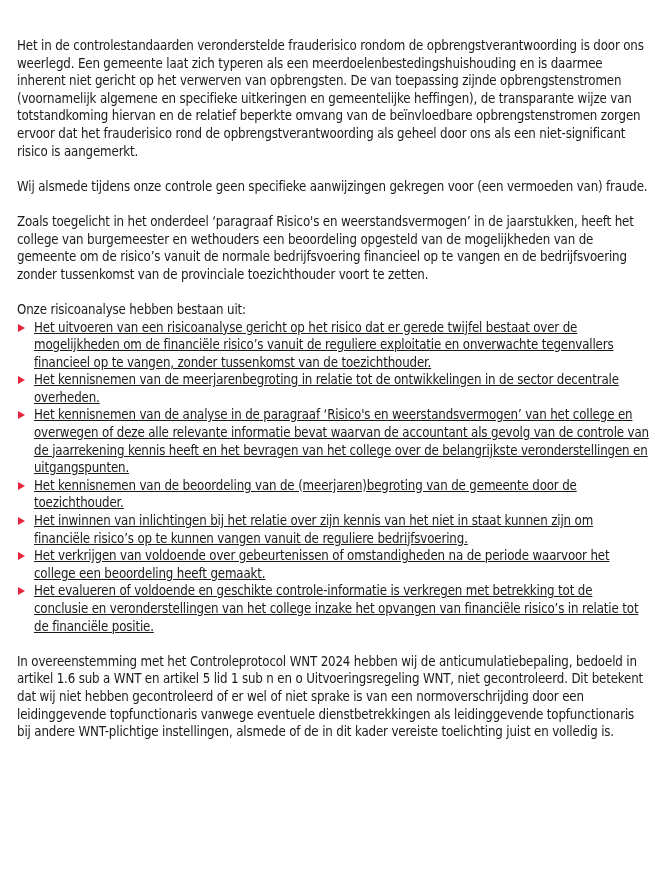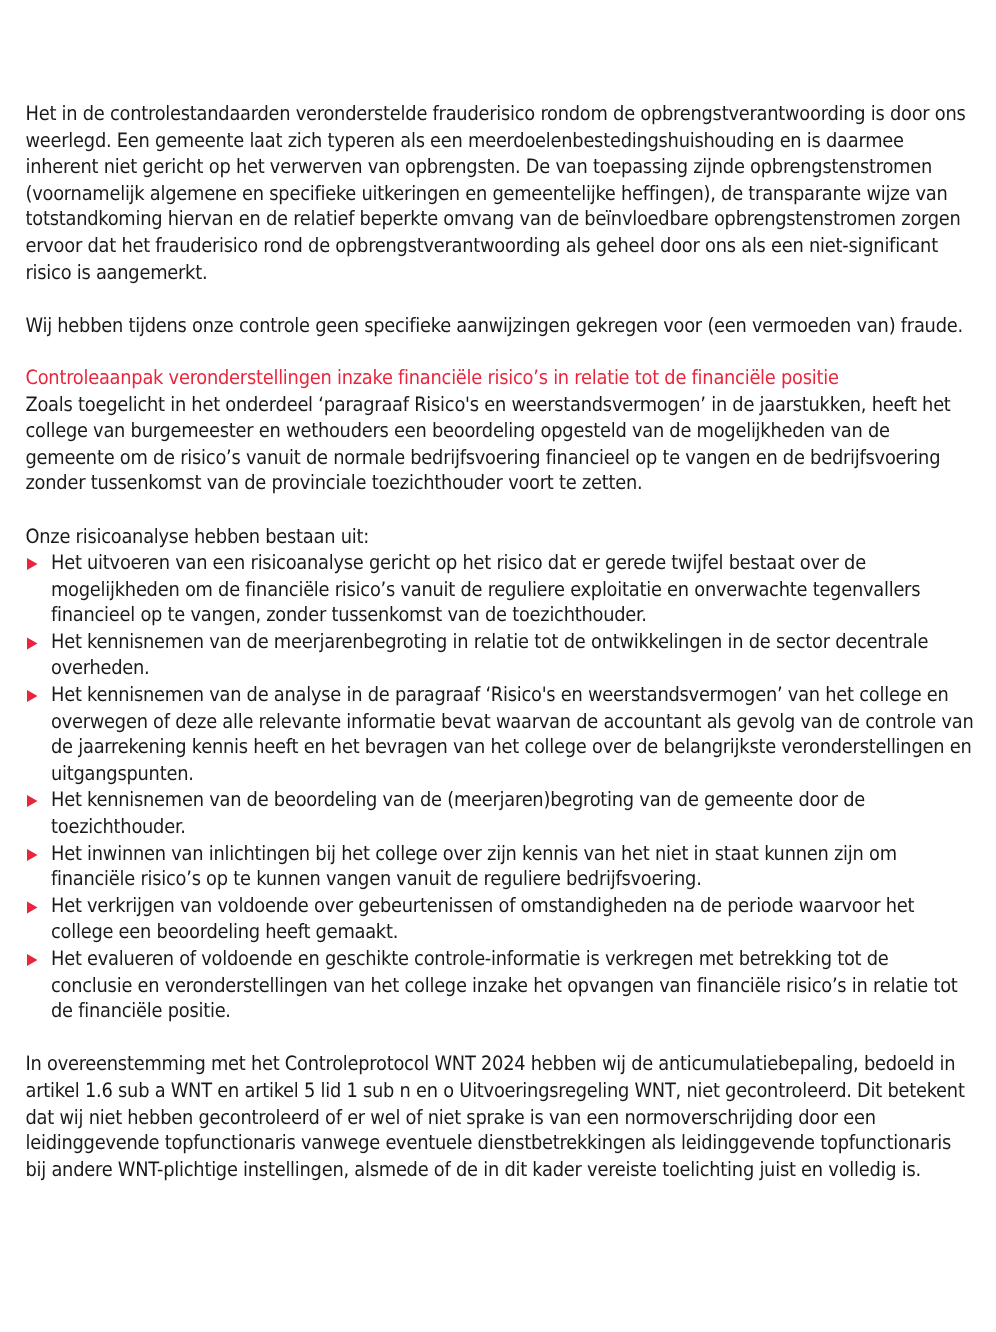--- a/index.html
+++ b/index.html
@@ -2,51 +2,50 @@
 <html><head>
   <meta charset="utf-8">
   <style>
     html, body { margin: 0; padding: 0; background: #ffffff; }
     body {
       width: 664px; height: 888px; overflow: hidden;
       font-family: "DejaVu Sans Condensed", "DejaVu Sans", sans-serif;
       font-stretch: condensed;
       color: #1a1a1a;
     }
-    .page { position: relative; padding: 20px 14px 0 17px; margin-top: 48px; }
+    .page { position: relative; padding: 37px 14px 0 17px; }
     p, h2, li { font-size: 13.2px; line-height: 17.6px; margin: 0; letter-spacing: -0.15px; }
     .para { margin-bottom: 17.6px; }
     h2 { color: #e8253c; font-weight: normal; }
     ul { list-style: none; margin: 0 0 17.6px 0; padding: 0; }
-    li { position: relative; padding-left: 17px; }
+    li { position: relative; padding-left: 17px; text-decoration: underline; }
     li .bullet {
       position: absolute; left: 1px; top: 5px;
       width: 0; height: 0;
       border-top: 4px solid transparent;
       border-bottom: 4px solid transparent;
       border-left: 7px solid #e8253c;
     }
   </style>
 </head>
 <body>
 
 <div class="page">
   <p class="para">Het in de controlestandaarden veronderstelde frauderisico rondom de opbrengstverantwoording is door ons weerlegd. Een gemeente laat zich typeren als een meerdoelenbestedingshuishouding en is daarmee inherent niet gericht op het verwerven van opbrengsten. De van toepassing zijnde opbrengstenstromen (voornamelijk algemene en specifieke uitkeringen en gemeentelijke heffingen), de transparante wijze van totstandkoming hiervan en de relatief beperkte omvang van de beïnvloedbare opbrengstenstromen zorgen ervoor dat het frauderisico rond de opbrengstverantwoording als geheel door ons als een niet-significant risico is aangemerkt.</p>
-  <p class="para">Wij hebben tijdens onze controle geen specifieke aanwijzingen gekregen voor (een vermoeden van) fraude.</p>
+  <p class="para">Wij alsmede tijdens onze controle geen specifieke aanwijzingen gekregen voor (een vermoeden van) fraude.</p>
 
   <section>
-    <h2>Controleaanpak veronderstellingen inzake financiële risico’s in relatie tot de financiële positie</h2>
     <p class="para">Zoals toegelicht in het onderdeel ‘paragraaf Risico's en weerstandsvermogen’ in de jaarstukken, heeft het college van burgemeester en wethouders een beoordeling opgesteld van de mogelijkheden van de gemeente om de risico’s vanuit de normale bedrijfsvoering financieel op te vangen en de bedrijfsvoering zonder tussenkomst van de provinciale toezichthouder voort te zetten.</p>
     <p>Onze risicoanalyse hebben bestaan uit:</p>
     <ul>
       <li><span class="bullet"></span><span>Het uitvoeren van een risicoanalyse gericht op het risico dat er gerede twijfel bestaat over de mogelijkheden om de financiële risico’s vanuit de reguliere exploitatie en onverwachte tegenvallers financieel op te vangen, zonder tussenkomst van de toezichthouder.</span></li>
       <li><span class="bullet"></span><span>Het kennisnemen van de meerjarenbegroting in relatie tot de ontwikkelingen in de sector decentrale overheden.</span></li>
       <li><span class="bullet"></span><span>Het kennisnemen van de analyse in de paragraaf ‘Risico's en weerstandsvermogen’ van het college en overwegen of deze alle relevante informatie bevat waarvan de accountant als gevolg van de controle van de jaarrekening kennis heeft en het bevragen van het college over de belangrijkste veronderstellingen en uitgangspunten.</span></li>
       <li><span class="bullet"></span><span>Het kennisnemen van de beoordeling van de (meerjaren)begroting van de gemeente door de toezichthouder.</span></li>
-      <li><span class="bullet"></span><span>Het inwinnen van inlichtingen bij het college over zijn kennis van het niet in staat kunnen zijn om financiële risico’s op te kunnen vangen vanuit de reguliere bedrijfsvoering.</span></li>
+      <li><span class="bullet"></span><span>Het inwinnen van inlichtingen bij het relatie over zijn kennis van het niet in staat kunnen zijn om financiële risico’s op te kunnen vangen vanuit de reguliere bedrijfsvoering.</span></li>
       <li><span class="bullet"></span><span>Het verkrijgen van voldoende over gebeurtenissen of omstandigheden na de periode waarvoor het college een beoordeling heeft gemaakt.</span></li>
       <li><span class="bullet"></span><span>Het evalueren of voldoende en geschikte controle-informatie is verkregen met betrekking tot de conclusie en veronderstellingen van het college inzake het opvangen van financiële risico’s in relatie tot de financiële positie.</span></li>
     </ul>
   </section>
 
   <section>
     <p>In overeenstemming met het Controleprotocol WNT 2024 hebben wij de anticumulatiebepaling, bedoeld in artikel 1.6 sub a WNT en artikel 5 lid 1 sub n en o Uitvoeringsregeling WNT, niet gecontroleerd. Dit betekent dat wij niet hebben gecontroleerd of er wel of niet sprake is van een normoverschrijding door een leidinggevende topfunctionaris vanwege eventuele dienstbetrekkingen als leidinggevende topfunctionaris bij andere WNT-plichtige instellingen, alsmede of de in dit kader vereiste toelichting juist en volledig is.</p>
   </section>
 </div>
 

